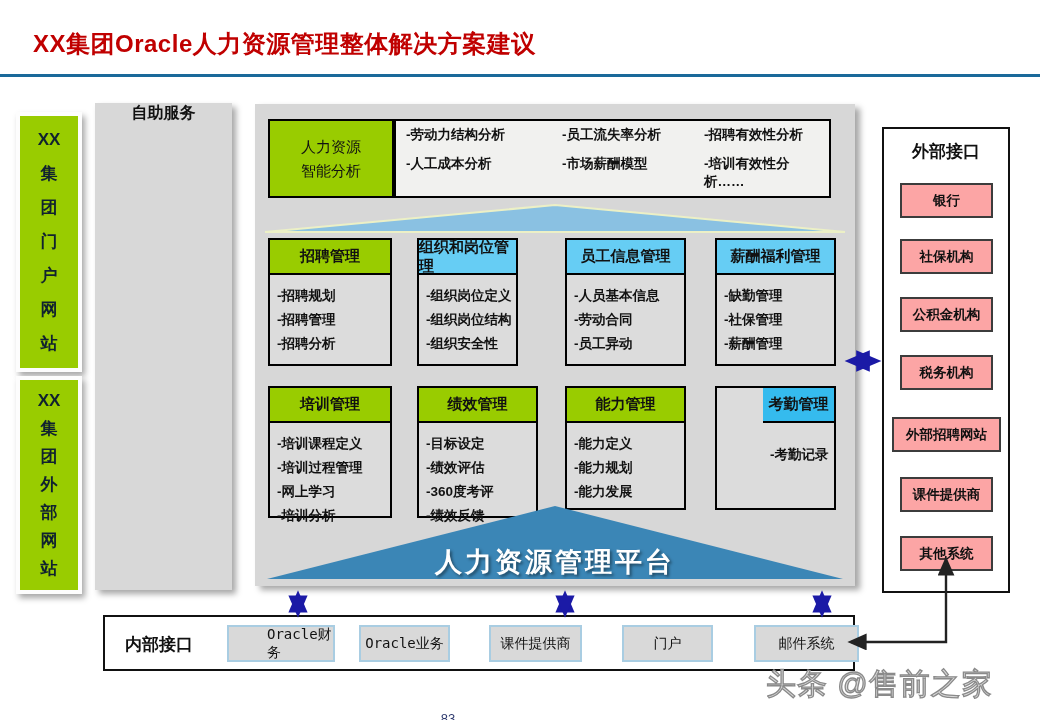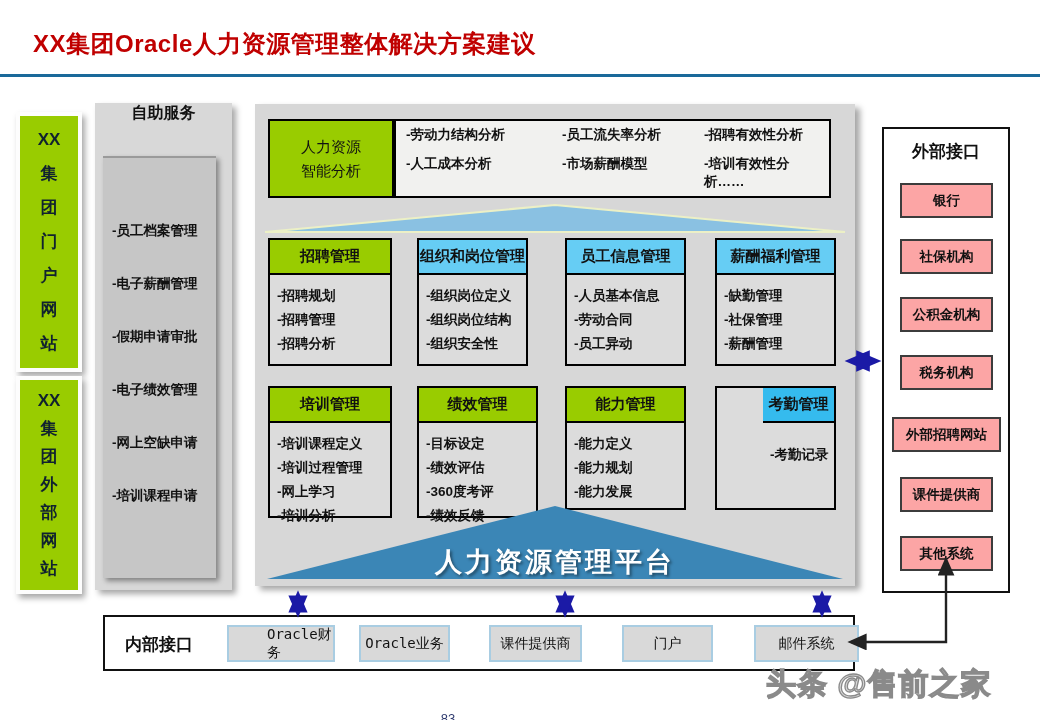--- a/index.html
+++ b/index.html
@@ -39,21 +39,21 @@
 
   
   .card{position:absolute;background:#dcdcdc;border:2px solid #000;box-sizing:border-box;}
   .chead{height:33px;display:flex;align-items:center;justify-content:center;font-weight:bold;font-size:15px;
         border-bottom:2px solid #000;background:#99cc00;}
   .chead.blue{background:#66cdf4;}
   .chead.cyan{background:#35bbee;}
   .card ul{list-style:none;margin:0;padding:9px 0 0 7px;}
   .card li{font-size:13.5px;line-height:24px;font-weight:600;}
   .c0{left:13px;top:134px;width:124px;height:128px;}
-  .c1{left:162px;top:134px;width:111px;height:128px;}
+  .c1{left:162px;top:134px;width:101px;height:128px;}
   .c2{left:310px;top:134px;width:121px;height:128px;}
   .c3{left:460px;top:134px;width:121px;height:128px;}
   .c4{left:13px;top:282px;width:124px;height:132px;}
   .c5{left:162px;top:282px;width:121px;height:132px;}
   .c6{left:310px;top:282px;width:121px;height:124px;}
   .c7{left:460px;top:282px;width:121px;height:124px;padding-left:46px;}
   .c7 ul{padding-top:20px;}
 
   .plat-label{position:absolute;left:10px;top:440px;width:580px;text-align:center;font-size:27px;font-weight:bold;
         color:#fff;letter-spacing:3px;text-shadow:2px 2px 3px rgba(0,0,0,.45);}
@@ -73,21 +73,21 @@
         box-sizing:border-box;margin-top:15px;}
   .external .ttl{margin-top:11px;text-align:center;font-weight:bold;font-size:17px;}
   .esys{position:absolute;left:16px;width:93px;height:35px;background:#fca5a5;border:2px solid #3c3c3c;
         box-sizing:border-box;display:flex;align-items:center;justify-content:center;font-size:13.5px;font-weight:600;}
   .e0{top:54px;} .e1{top:110px;} .e2{top:168px;} .e3{top:226px;}
   .e4{top:288px;left:8px;width:109px;} .e5{top:348px;} .e6{top:407px;}
 
   
   .overlay{position:absolute;left:0;top:0;width:1040px;height:720px;pointer-events:none;z-index:10;}
 
-  .watermark{position:absolute;left:766px;top:664px;font-size:30px;font-weight:bold;color:#d9d9d9;
+  .watermark{position:absolute;left:766px;top:664px;font-size:30px;font-weight:normal;color:#d9d9d9;
         -webkit-text-stroke:1.3px #8a8a8a;letter-spacing:1px;white-space:nowrap;}
   .pagenum{position:absolute;left:418px;top:711px;width:60px;text-align:center;font-size:13px;color:#2e3a6e;}
 </style>
 </head>
 <body>
 
 <div class="slide">
 
   <div class="title">XX集团Oracle人力资源管理整体解决方案建议</div>
   <div class="rule"></div>
@@ -102,30 +102,20 @@
   <div class="vportal vp2">XX
 集
 团
 外
 部
 网
 站</div>
 
   <div class="selfsvc">
     <div class="hdr">自助服务</div>
-    <div class="inner">
-      <ul>
-        <li>-员工档案管理</li>
-        <li>-电子薪酬管理</li>
-        <li>-假期申请审批</li>
-        <li>-电子绩效管理</li>
-        <li>-网上空缺申请</li>
-        <li>-培训课程申请</li>
-      </ul>
-    </div>
   </div>
 
   <div class="main">
     <div class="ia-green">人力资源
 智能分析</div>
     <div class="ia-detail">
       <span>-劳动力结构分析</span>
       <span>-员工流失率分析</span>
       <span>-招聘有效性分析</span>
       <span>-人工成本分析</span>

